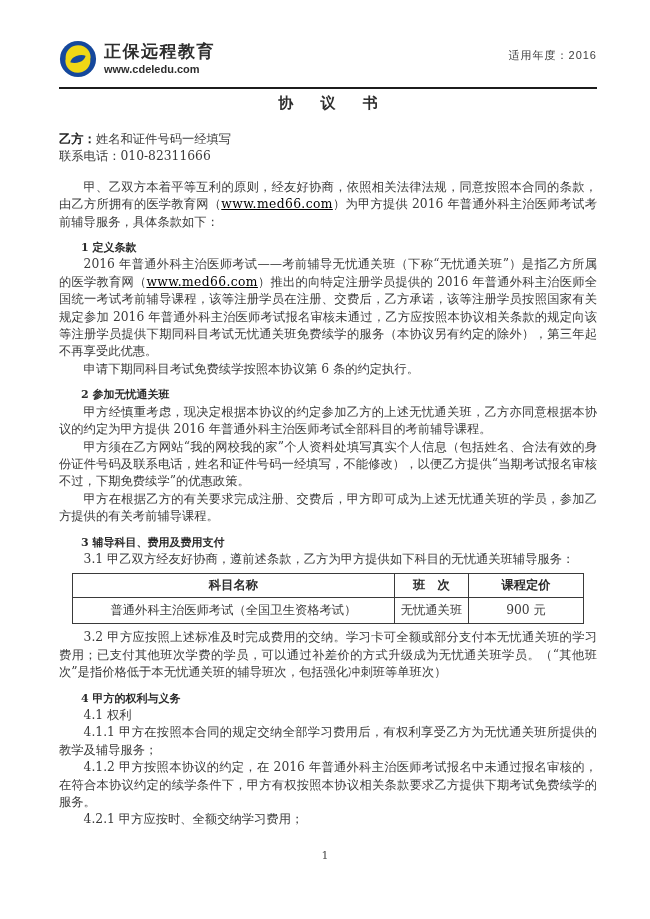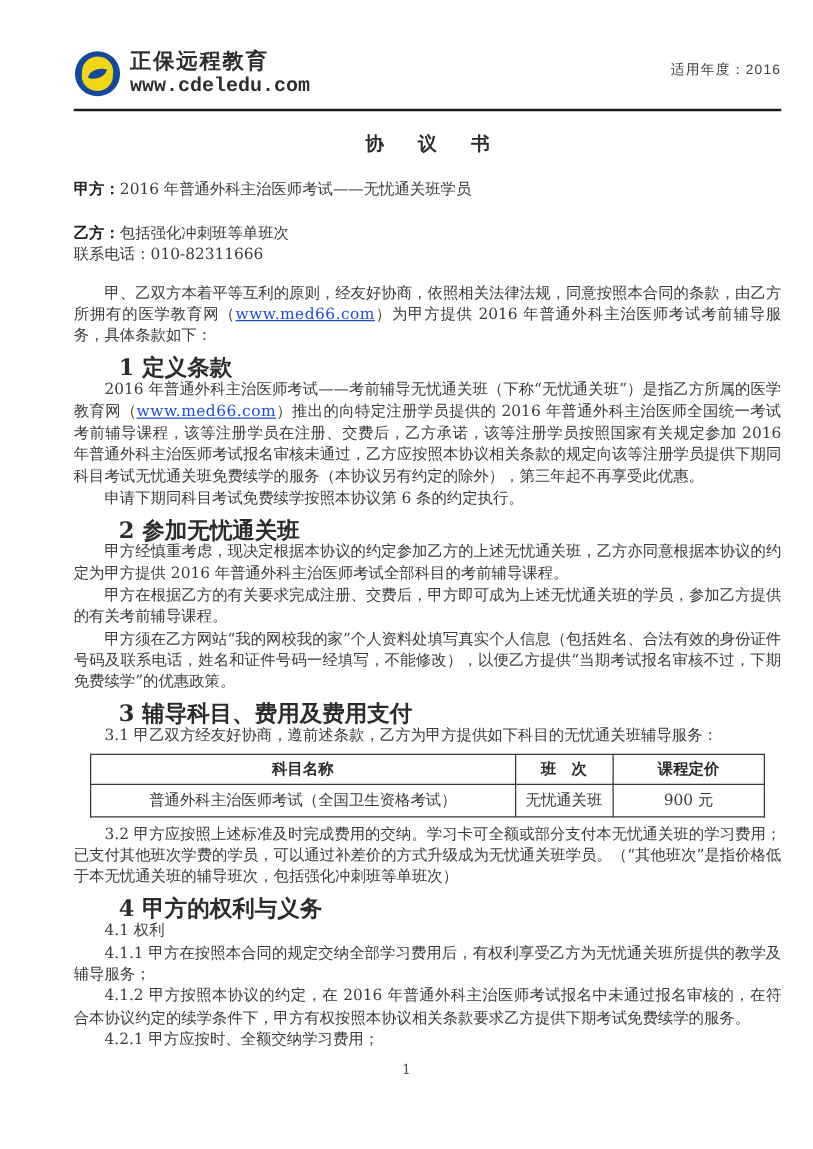--- a/index.html
+++ b/index.html
@@ -4,64 +4,64 @@
 <style>
   html,body{margin:0;padding:0;background:#ffffff;}
   body{
     width:650px;height:919px;
     font-family:"DejaVu Serif","Liberation Serif",serif;
     color:#3b3b3b;
   }
   .page{
     position:relative;box-sizing:border-box;
     width:650px;height:919px;
-    padding:40px 25px 0 59px;
+    padding:40px 53px 0 59px;
     background:#ffffff;overflow:hidden;
   }
   
   .doc-header{
     display:flex;justify-content:space-between;align-items:flex-end;
     border-bottom:2px solid #1c1c1c;padding-bottom:9px;
   }
   .brand{display:flex;align-items:center;gap:7px;}
   .logo{width:38px;height:38px;display:inline-block;flex:0 0 auto;}
   .brand-text{display:flex;flex-direction:column;line-height:1.1;}
   .brand-name{
     font-family:"Liberation Sans",sans-serif;font-weight:bold;
     font-size:17px;letter-spacing:1.5px;color:#2e2e2e;
   }
   .brand-url{
-    font-family:Liberation Mono, monospace;font-weight:bold;
-    font-size:16px;color:#2e2e2e;margin-top:2px;
+    font-family:Liberation Sans, sans-serif;font-weight:bold;
+    font-size:11px;color:#2e2e2e;margin-top:2px;
   }
   .year{
     font-family:"Liberation Sans",sans-serif;
     font-size:11px;color:#3d3d3d;letter-spacing:1px;margin-bottom:15px;
   }
   
   .doc-title{
-    margin:17px 0 17px 0;text-align:center;
+    margin:5px 0 17px 0;text-align:center;
     font-size:15px;font-weight:bold;color:#2d2d2d;
     letter-spacing:11px;text-indent:11px;
   }
   
   .party,.para,.sub-heading,.sec-heading{
     font-size:12.3px;line-height:17.4px;margin:0;
   }
   .party b{color:#222;}
   .party-b{margin-top:16px;}
   .para{text-align:justify;text-indent:2em;}
   .intro{margin-top:13px;}
   .sec-heading{
     font-weight:bold;color:#2c2c2c;text-indent:2em;
-    margin-top:8px;font-size:18px;
+    margin-top:8px;font-size:11px;
   }
   .sub-heading{text-indent:2em;}
   .link{
-    color:#1d4ed8;text-decoration:underline;cursor:pointer;
+    color:#000000;text-decoration:underline;cursor:pointer;
     letter-spacing:0.4px;
   }
   
   .fee-table{
     width:calc(100% - 26px);margin:5px 13px 5px 13px;
     border-collapse:collapse;table-layout:fixed;
   }
   .fee-table th,.fee-table td{
     border:1px solid #3a3a3a;text-align:center;
     font-size:12.3px;padding:2px 2px;
@@ -94,36 +94,35 @@
       <div class="brand-text">
         <div class="brand-name">正保远程教育</div>
         <div class="brand-url">www.cdeledu.com</div>
       </div>
     </div>
     <div class="year">适用年度：2016</div>
   </header>
 
   <h1 class="doc-title">协 议 书</h1>
 
-  <p class="party"><b>甲方：</b><span>2016 年普通外科主治医师考试——无忧通关班学员</span></p>
 
-  <p class="party party-b"><b>乙方：</b><span>包括强化冲刺班等单班次</span></p>
+  <p class="party party-b"><b>乙方：</b><span>姓名和证件号码一经填写</span></p>
 
   <p class="party"><span>联系电话：</span><span>010-82311666</span></p>
 
   <p class="para intro"><span>甲、乙双方本着平等互利的原则，经友好协商，依照相关法律法规，同意按照本合同的条款，由乙方所拥有的医学教育网（</span><a class="link">www.med66.com</a><span>）为甲方提供 2016 年普通外科主治医师考试考前辅导服务，具体条款如下：</span></p>
 
   <h2 class="sec-heading">1 定义条款</h2>
   <p class="para"><span>2016 年普通外科主治医师考试——考前辅导无忧通关班（下称“无忧通关班”）是指乙方所属的医学教育网（</span><a class="link">www.med66.com</a><span>）推出的向特定注册学员提供的 2016 年普通外科主治医师全国统一考试考前辅导课程，该等注册学员在注册、交费后，乙方承诺，该等注册学员按照国家有关规定参加 2016 年普通外科主治医师考试报名审核未通过，乙方应按照本协议相关条款的规定向该等注册学员提供下期同科目考试无忧通关班免费续学的服务（本协议另有约定的除外），第三年起不再享受此优惠。</span></p>
   <p class="para">申请下期同科目考试免费续学按照本协议第 6 条的约定执行。</p>
 
   <h2 class="sec-heading">2  参加无忧通关班</h2>
   <p class="para">甲方经慎重考虑，现决定根据本协议的约定参加乙方的上述无忧通关班，乙方亦同意根据本协议的约定为甲方提供 2016 年普通外科主治医师考试全部科目的考前辅导课程。</p>
+  <p class="para">甲方须在乙方网站“我的网校我的家”个人资料处填写真实个人信息（包括姓名、合法有效的身份证件号码及联系电话，姓名和证件号码一经填写，不能修改），以便乙方提供“当期考试报名审核不过，下期免费续学”的优惠政策。</p>
   <p class="para">甲方在根据乙方的有关要求完成注册、交费后，甲方即可成为上述无忧通关班的学员，参加乙方提供的有关考前辅导课程。</p>
-  <p class="para">甲方须在乙方网站“我的网校我的家”个人资料处填写真实个人信息（包括姓名、合法有效的身份证件号码及联系电话，姓名和证件号码一经填写，不能修改），以便乙方提供“当期考试报名审核不过，下期免费续学”的优惠政策。</p>
 
   <h2 class="sec-heading">3 辅导科目、费用及费用支付</h2>
   <p class="para">3.1 甲乙双方经友好协商，遵前述条款，乙方为甲方提供如下科目的无忧通关班辅导服务：</p>
 
   <table class="fee-table">
     <colgroup>
         <col class="col-subject">
         <col class="col-class">
         <col class="col-price">
       </colgroup>

